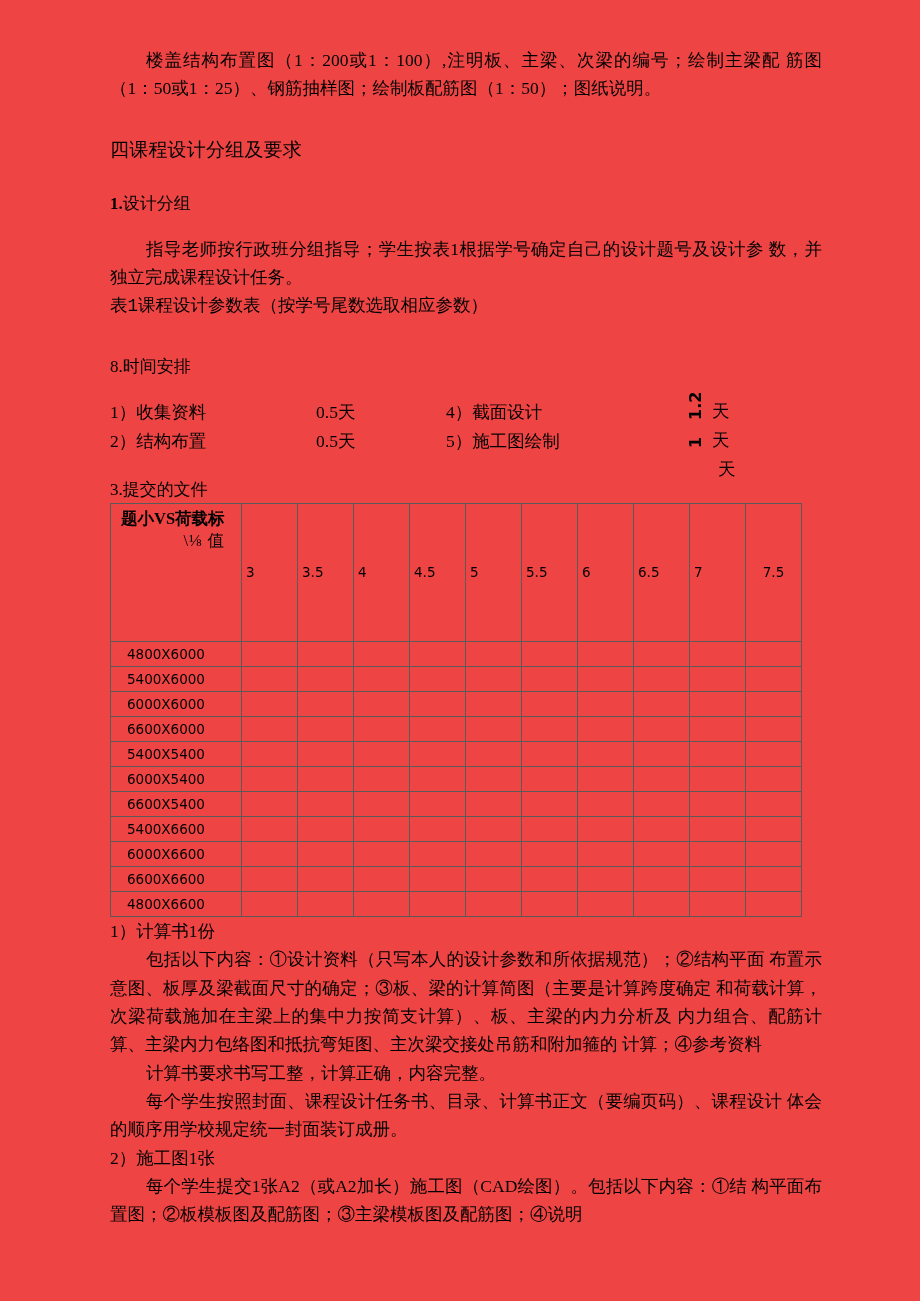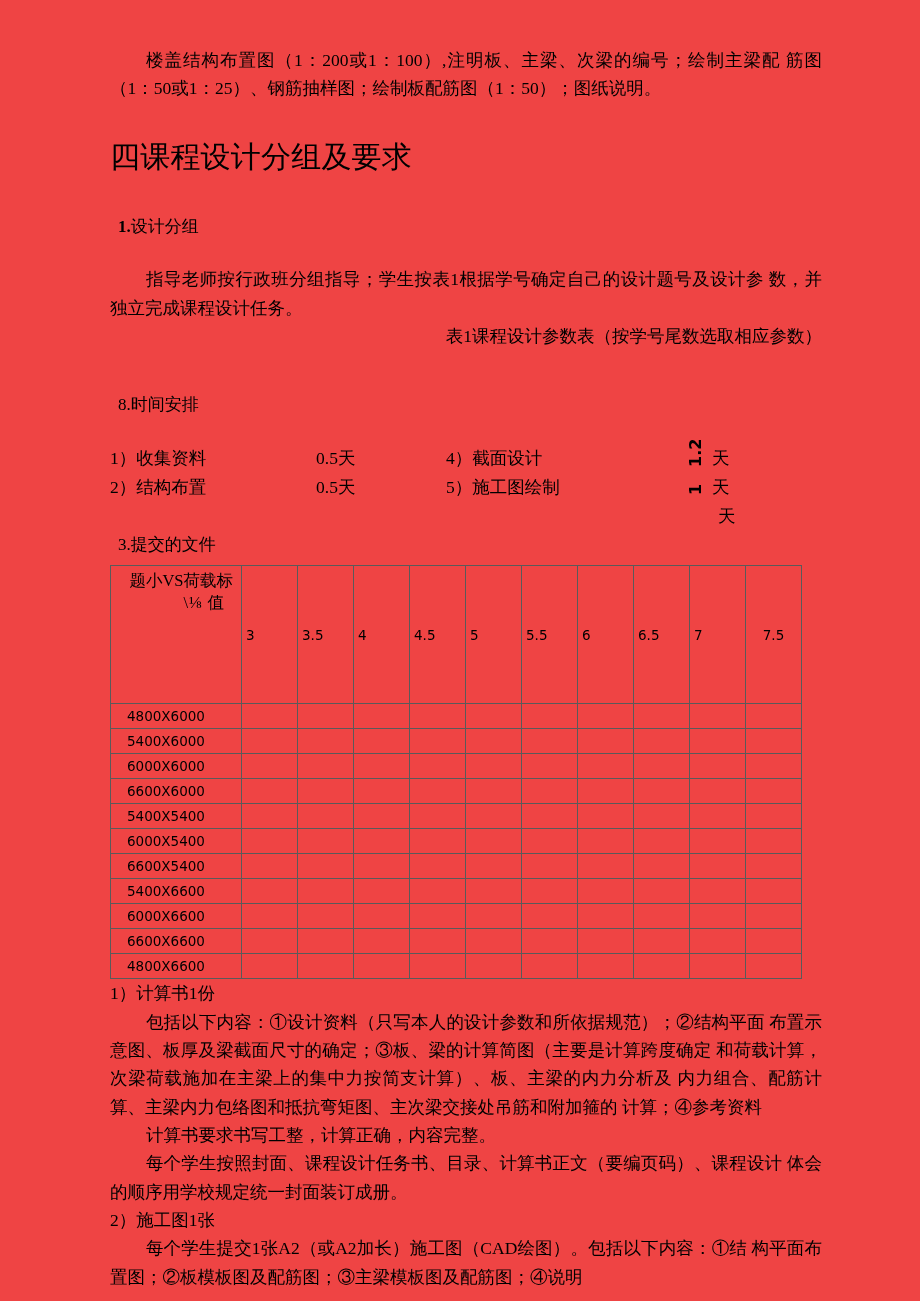--- a/index.html
+++ b/index.html
@@ -27,34 +27,34 @@
 
   
   .para {
     font-size: 17.5px;
     line-height: 1.62;
     text-align: justify;
     text-justify: inter-ideograph;
     margin: 0;
   }
   .indent2 { text-indent: 2.05em; }
-  .center { text-align: right; }
+  .center { text-align: left; font-family: Liberation Mono, monospace; }
 
   
   .h-section {
     font-family: "DejaVu Sans", sans-serif;
-    font-size: 30px;
+    font-size: 19px;
     font-weight: 400;
     letter-spacing: 0.2px;
     margin: 0;
     line-height: 1.3;
   }
   .h-sub {
     font-size: 17px;
-    margin: 8px;
+    margin: 0;
     line-height: 1.5;
   }
   .h-sub b { font-weight: 700; }
 
   
   .sp-top-1 { height: 22px; }
   .sp-top-2 { height: 46px; }
   .sp-top-3 { height: 30px; }
   .sp-top-4 { height: 18px; }
   .sp-top-5 { height: 34px; }
@@ -124,21 +124,21 @@
   .ptable .corner {
     height: 133px;
     vertical-align: top;
     padding: 4px 8px 0 6px;
     font-family: "Liberation Serif", serif;
     font-size: 16.5px;
     line-height: 1.32;
     font-weight: 400;
     text-align: left;
   }
-  .corner .l1 { display: block; text-align: right; padding-left: 4px; }
+  .corner .l1 { display: block; text-align: left; padding-left: 4px; font-weight: bold; }
   .corner .l2 { display: block; text-align: right; padding-right: 8px; letter-spacing: 1px; }
   .ptable th.hv {
     vertical-align: middle;
     text-align: left;
     padding-left: 4px;
     font-weight: 400;
     height: 133px;
   }
   .ptable th.hv.lastcol { text-align: center; padding-left: 0; }
   .ptable td.rowlabel {

